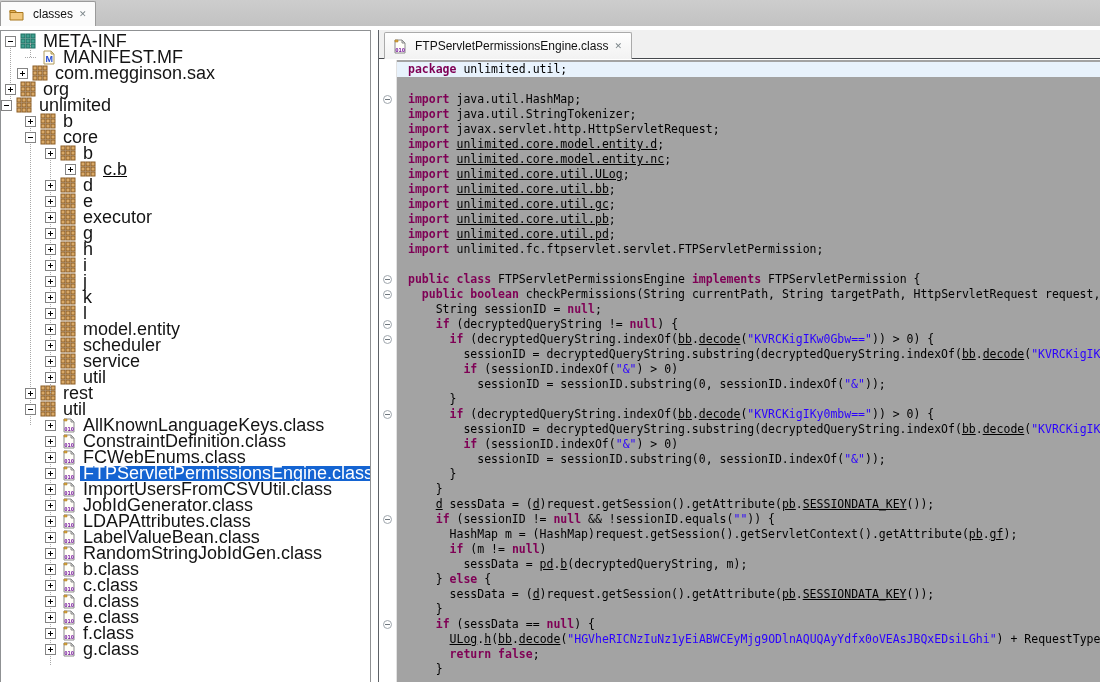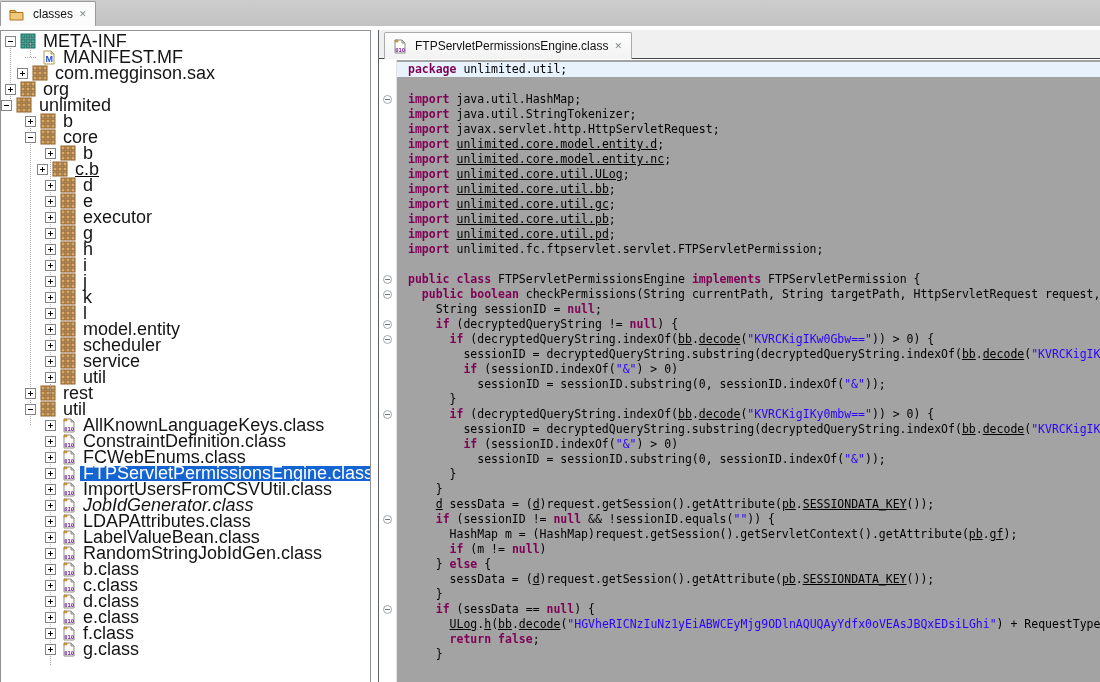--- a/index.html
+++ b/index.html
@@ -207,21 +207,21 @@
               <rect x="1" y="6" width="4" height="4" fill="#d9a968" stroke="#8a5c24" stroke-width="1"></rect>
               <rect x="6" y="6" width="4" height="4" fill="#d9a968" stroke="#8a5c24" stroke-width="1"></rect>
               <rect x="11" y="6" width="4" height="4" fill="#d9a968" stroke="#8a5c24" stroke-width="1"></rect>
               <rect x="1" y="11" width="4" height="4" fill="#d9a968" stroke="#8a5c24" stroke-width="1"></rect>
               <rect x="6" y="11" width="4" height="4" fill="#d9a968" stroke="#8a5c24" stroke-width="1"></rect>
               <rect x="11" y="11" width="4" height="4" fill="#d9a968" stroke="#8a5c24" stroke-width="1"></rect>
             </svg>
           </span>
           <span class="tlabel">b</span>
         </div>
-        <div class="trow" style="padding-left: 36px; text-decoration: underline;">
+        <div class="trow" style="padding-left: 64px; text-decoration: underline;">
           <span class="texp plus"></span>
           <span class="tico">
             <svg width="16" height="16" viewBox="0 0 16 16">
               <rect x="1" y="1" width="4" height="4" fill="#d9a968" stroke="#8a5c24" stroke-width="1"></rect>
               <rect x="6" y="1" width="4" height="4" fill="#d9a968" stroke="#8a5c24" stroke-width="1"></rect>
               <rect x="11" y="1" width="4" height="4" fill="#d9a968" stroke="#8a5c24" stroke-width="1"></rect>
               <rect x="1" y="6" width="4" height="4" fill="#d9a968" stroke="#8a5c24" stroke-width="1"></rect>
               <rect x="6" y="6" width="4" height="4" fill="#d9a968" stroke="#8a5c24" stroke-width="1"></rect>
               <rect x="11" y="6" width="4" height="4" fill="#d9a968" stroke="#8a5c24" stroke-width="1"></rect>
               <rect x="1" y="11" width="4" height="4" fill="#d9a968" stroke="#8a5c24" stroke-width="1"></rect>
@@ -539,21 +539,21 @@
           <span class="tico">
             <svg width="13" height="15" viewBox="0 0 13 15">
       <path d="M2 1 H9 L12 4 V14 H2 Z" fill="#fffef8" stroke="#8a8a8a" stroke-width="1"></path>
       <path d="M9 1 L12 4 H9 Z" fill="#e0e0e0" stroke="#8a8a8a" stroke-width="1"></path>
       <path d="M2 1 h3 v2 h-3 z" fill="#d9a741" stroke="#a9781f" stroke-width="0.5"></path>
       <text x="2.2" y="12.5" font-family="DejaVu Sans Mono, monospace" font-size="5.5" font-weight="bold" fill="#7b1fa2">010</text>
     </svg>
           </span>
           <span class="tlabel">ImportUsersFromCSVUtil.class</span>
         </div>
-        <div class="trow" style="padding-left: 44px; font-style: italic;">
+        <div class="trow" style="padding-left: 44px;">
           <span class="texp plus"></span>
           <span class="tico">
             <svg width="13" height="15" viewBox="0 0 13 15">
       <path d="M2 1 H9 L12 4 V14 H2 Z" fill="#fffef8" stroke="#8a8a8a" stroke-width="1"></path>
       <path d="M9 1 L12 4 H9 Z" fill="#e0e0e0" stroke="#8a8a8a" stroke-width="1"></path>
       <path d="M2 1 h3 v2 h-3 z" fill="#d9a741" stroke="#a9781f" stroke-width="0.5"></path>
       <text x="2.2" y="12.5" font-family="DejaVu Sans Mono, monospace" font-size="5.5" font-weight="bold" fill="#7b1fa2">010</text>
     </svg>
           </span>
           <span class="tlabel">JobIdGenerator.class</span>
@@ -715,20 +715,21 @@
           <div class="cl"><span class="fold"></span><span>      </span><span class="kw">if</span><span> (decryptedQueryString.indexOf(</span><span class="lnk">bb</span><span>.</span><span class="lnk">decode</span><span>(</span><span class="str">"KVRCKigIKy0mbw=="</span><span>)) &gt; 0) {</span></div>
           <div class="cl"><span>        sessionID = decryptedQueryString.substring(decryptedQueryString.indexOf(</span><span class="lnk">bb</span><span>.</span><span class="lnk">decode</span><span>(</span><span class="str">"KVRCKigIKy</span></div>
           <div class="cl"><span>        </span><span class="kw">if</span><span> (sessionID.indexOf(</span><span class="str">"&amp;"</span><span>) &gt; 0)</span></div>
           <div class="cl"><span>          sessionID = sessionID.substring(0, sessionID.indexOf(</span><span class="str">"&amp;"</span><span>));</span></div>
           <div class="cl"><span>      }</span></div>
           <div class="cl"><span>    }</span></div>
           <div class="cl"><span>    </span><span class="lnk">d</span><span> sessData = (</span><span class="lnk">d</span><span>)request.getSession().getAttribute(</span><span class="lnk">pb</span><span>.</span><span class="lnk">SESSIONDATA_KEY</span><span>());</span></div>
           <div class="cl"><span class="fold"></span><span>    </span><span class="kw">if</span><span> (sessionID != </span><span class="kw">null</span><span> &amp;&amp; !sessionID.equals(</span><span class="str">""</span><span>)) {</span></div>
           <div class="cl"><span>      HashMap m = (HashMap)request.getSession().getServletContext().getAttribute(</span><span class="lnk">pb</span><span>.</span><span class="lnk">gf</span><span>);</span></div>
           <div class="cl"><span>      </span><span class="kw">if</span><span> (m != </span><span class="kw">null</span><span>)</span></div>
+          <div class="cl"><span>        sessData = </span><span class="lnk">pd</span><span>.</span><span class="lnk">b</span><span>(decryptedQueryString, m);</span></div>
           <div class="cl"><span>    } </span><span class="kw">else</span><span> {</span></div>
           <div class="cl"><span>      sessData = (</span><span class="lnk">d</span><span>)request.getSession().getAttribute(</span><span class="lnk">pb</span><span>.</span><span class="lnk">SESSIONDATA_KEY</span><span>());</span></div>
           <div class="cl"><span>    }</span></div>
           <div class="cl"><span class="fold"></span><span>    </span><span class="kw">if</span><span> (sessData == </span><span class="kw">null</span><span>) {</span></div>
           <div class="cl"><span>      </span><span class="lnk">ULog</span><span>.</span><span class="lnk">h</span><span>(</span><span class="lnk">bb</span><span>.</span><span class="lnk">decode</span><span>(</span><span class="str">"HGVheRICNzIuNz1yEiABWCEyMjg9ODlnAQUQAyYdfx0oVEAsJBQxEDsiLGhi"</span><span>) + RequestType</span></div>
           <div class="cl"><span>      </span><span class="kw">return</span><span> </span><span class="kw">false</span><span>;</span></div>
           <div class="cl"><span>    }</span></div>
         </div>
     </div>
   </div>

